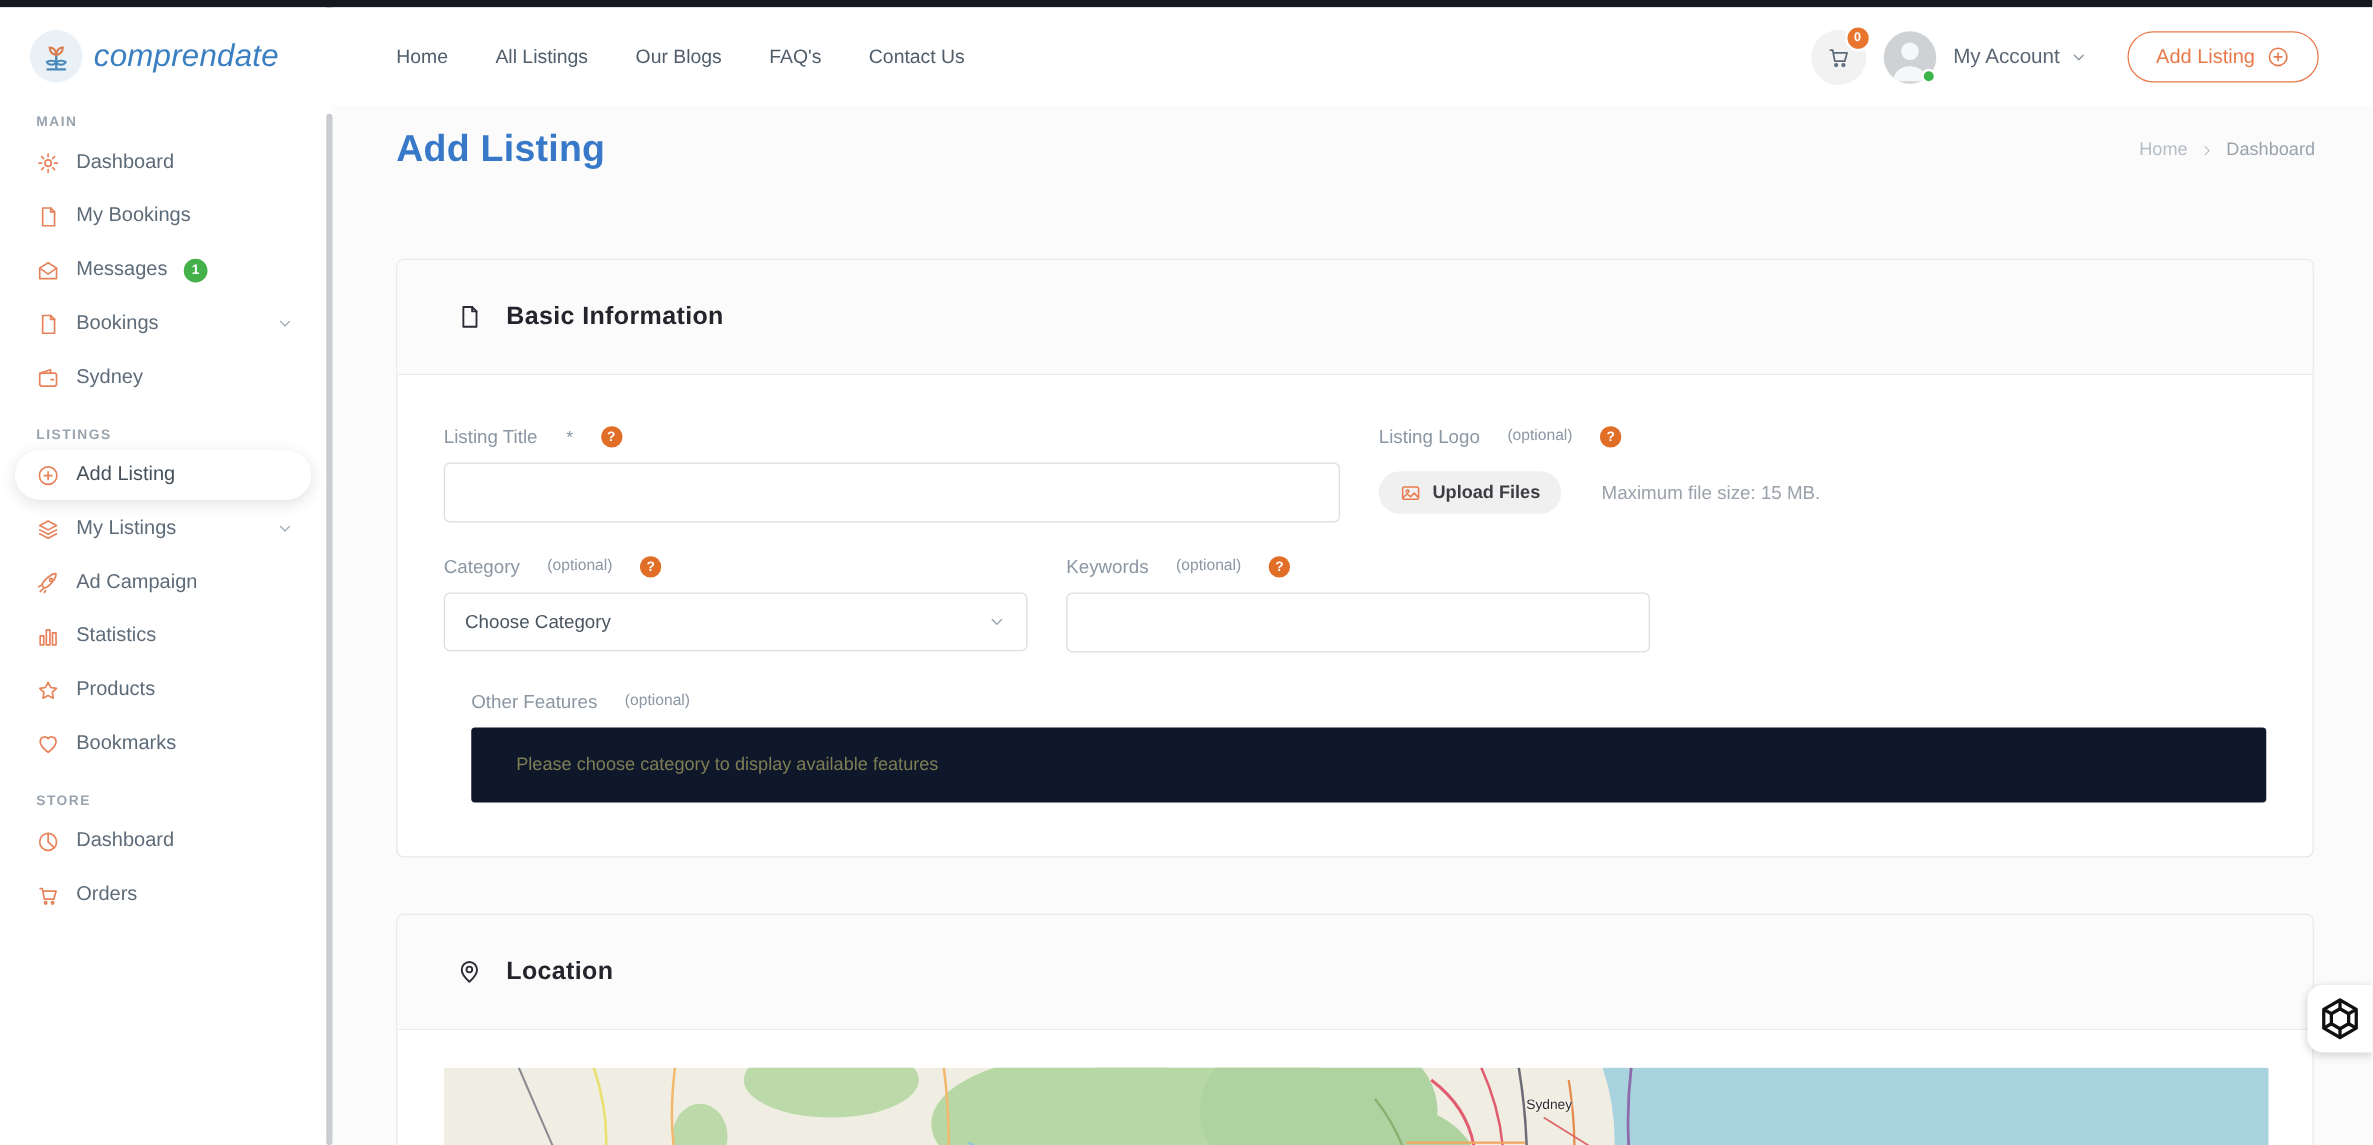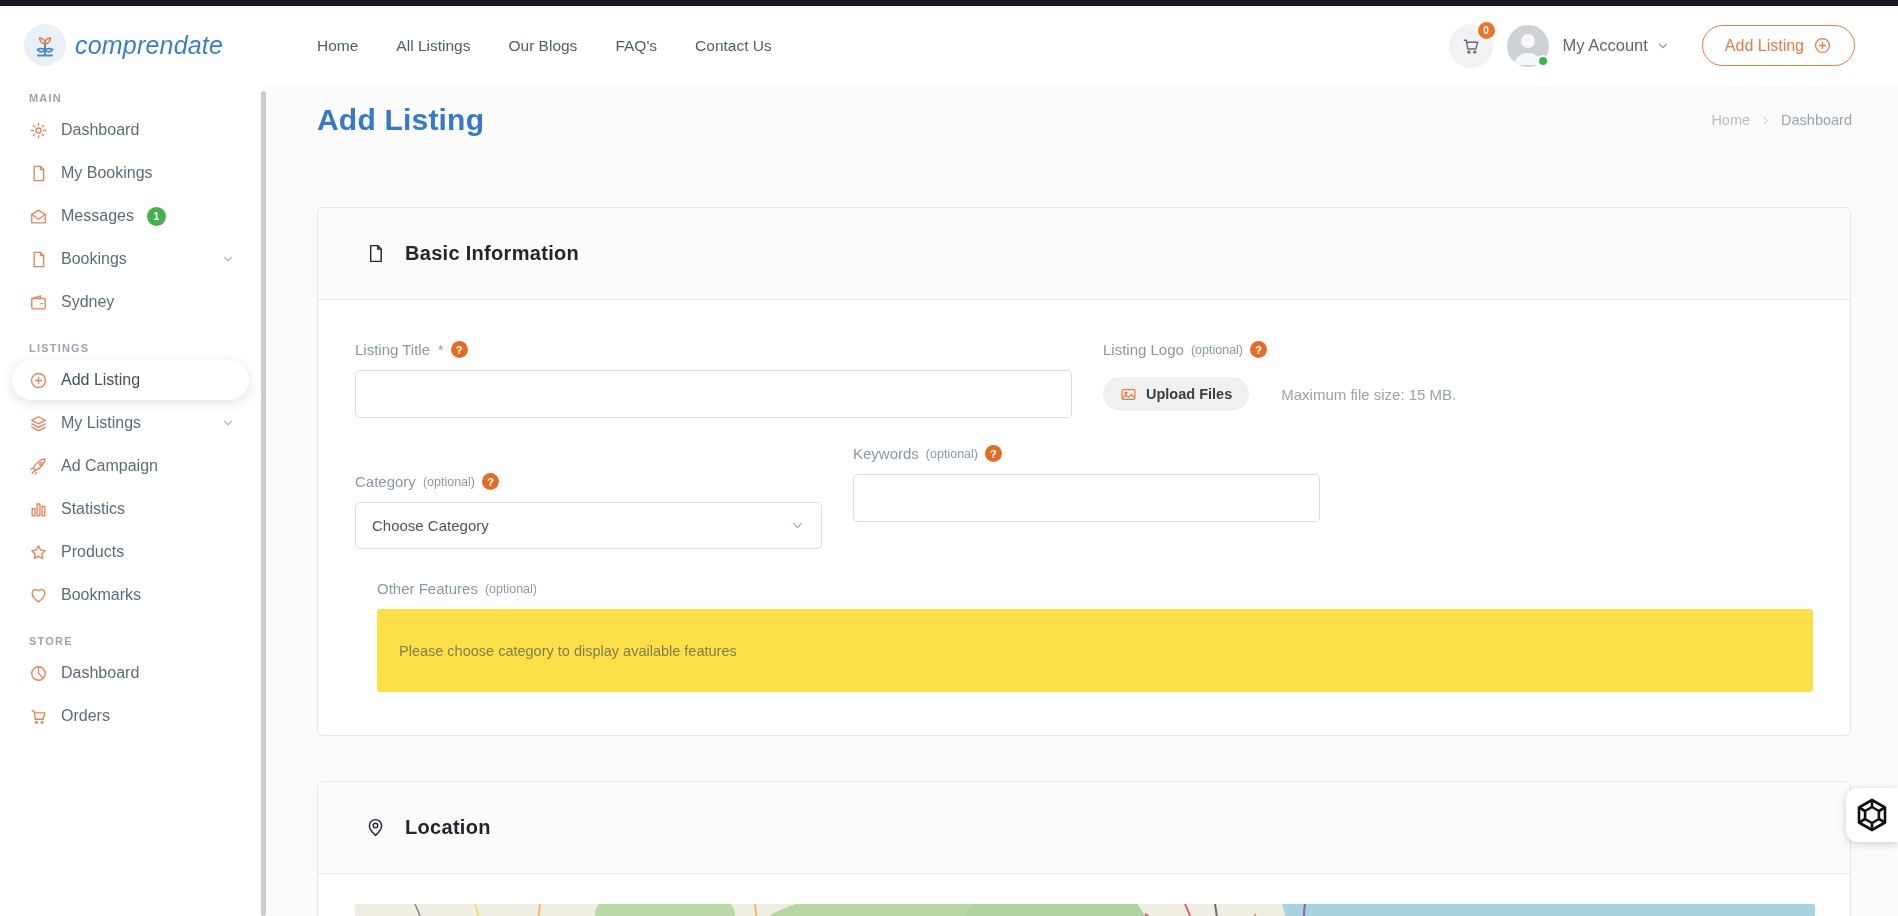--- a/index.html
+++ b/index.html
@@ -65,44 +65,44 @@
   .card { background:#fff; border:1px solid #e7e7e9; border-radius:6px; width:1534px; }
   .card + .card { margin-top:45px; }
   .card-header { height:92px; background:#fbfbfb; border-bottom:1px solid #e9e9eb;
     border-radius:6px 6px 0 0; display:flex; align-items:center; gap:19px; padding-left:47px; }
   .card-header .h-ico { display:flex; }
   .card-header .h-ico svg { width:21px; height:21px; stroke:#2b2b33; fill:none; stroke-width:1.7;
     stroke-linecap:round; stroke-linejoin:round; }
   .card-title { color:#24242c; font-size:20px; font-weight:600; letter-spacing:0.3px; }
   .card-body { padding:41px 37px 43px 37px; }
 
-  .field-label { color:#8b97a3; font-size:15px; display:flex; align-items:center; gap:7px; margin-bottom:12px; }
+  .field-label { color:#8b97a3; font-size:15px; display:flex; align-items:flex-start; gap:22px; margin-bottom:12px; }
   .field-label .opt { font-size:12.5px; }
   .field-label .req { color:#8b97a3; font-size:14px; margin-left:1px; }
   .help-badge { width:17px; height:17px; background:#e06e27; color:#fff; border-radius:50%;
     font-size:11px; font-weight:700; display:flex; align-items:center; justify-content:center; cursor:pointer; }
   .form-row { display:flex; }
   .text-input { border:1px solid #d9dde2; border-radius:5px; background:#fff; height:48px;
     width:100%; font-size:15px; color:#4a5560; padding:0 14px; outline:none; }
   .col-left { width:717px; margin-right:31px; }
-  .col-left2 { width:467px; margin-right:31px;margin-top:28px; }
+  .col-left2 { width:467px; margin-right:31px; }
   .col-keywords { width:467px; }
   .upload-row { display:flex; align-items:center; gap:32px; height:48px; }
   .upload-btn { display:flex; align-items:center; gap:9px; background:#f0f0f0; border:none;
     border-radius:17px; height:34px; padding:0 17px; font-size:14.5px; font-weight:700; color:#3c3c42; cursor:pointer; }
   .upload-btn svg { width:17px; height:17px; stroke:#e8794a; fill:none; stroke-width:1.7;
     stroke-linecap:round; stroke-linejoin:round; }
   .upload-note { color:#9aa2ab; font-size:15px; }
   .select-box { border:1px solid #d9dde2; border-radius:5px; background:#fff; height:47px;
     display:flex; align-items:center; padding:0 16px; font-size:15px; color:#4a5560; cursor:pointer; }
   .select-box svg { margin-left:auto; width:15px; height:15px; stroke:#9aa4ad; fill:none; stroke-width:1.8; stroke-linecap:round; }
   .row-gap1 { margin-top:27px; }
   .row-gap2 { margin-top:31px;margin-left:22px; }
-  .alert { background:#fde047; border-radius:3px; height:83px; display:flex; align-items:center;
-    padding-left:22px; color:#7e7e55; font-size:14.5px; }
+  .alert { background:#0f172a; border-radius:3px; height:60px; display:flex; align-items:center;
+    padding-left:36px; color:#7e7e55; font-size:14.5px; }
 
   .map { margin-top:30px; width:1460px; height:200px; border-radius:2px; overflow:hidden; position:relative; cursor:grab; }
   .map svg { display:block; }
   .map-city { position:absolute; left:866px; top:24px; color:#2e2e2e; font-size:11px;
     text-shadow:0 0 2px #fff, 0 0 2px #fff; }
 
   .a11y-widget { position:absolute; right:0; top:782px; width:52px; height:54px; background:#fff;
     border-radius:12px 0 0 12px; box-shadow:0 2px 8px rgba(0,0,0,0.18); display:flex;
     align-items:center; justify-content:center; cursor:pointer; z-index:5; }
   .a11y-widget svg { width:36px; height:36px; stroke:#111; fill:none; stroke-width:2.6; stroke-linejoin:round; }

